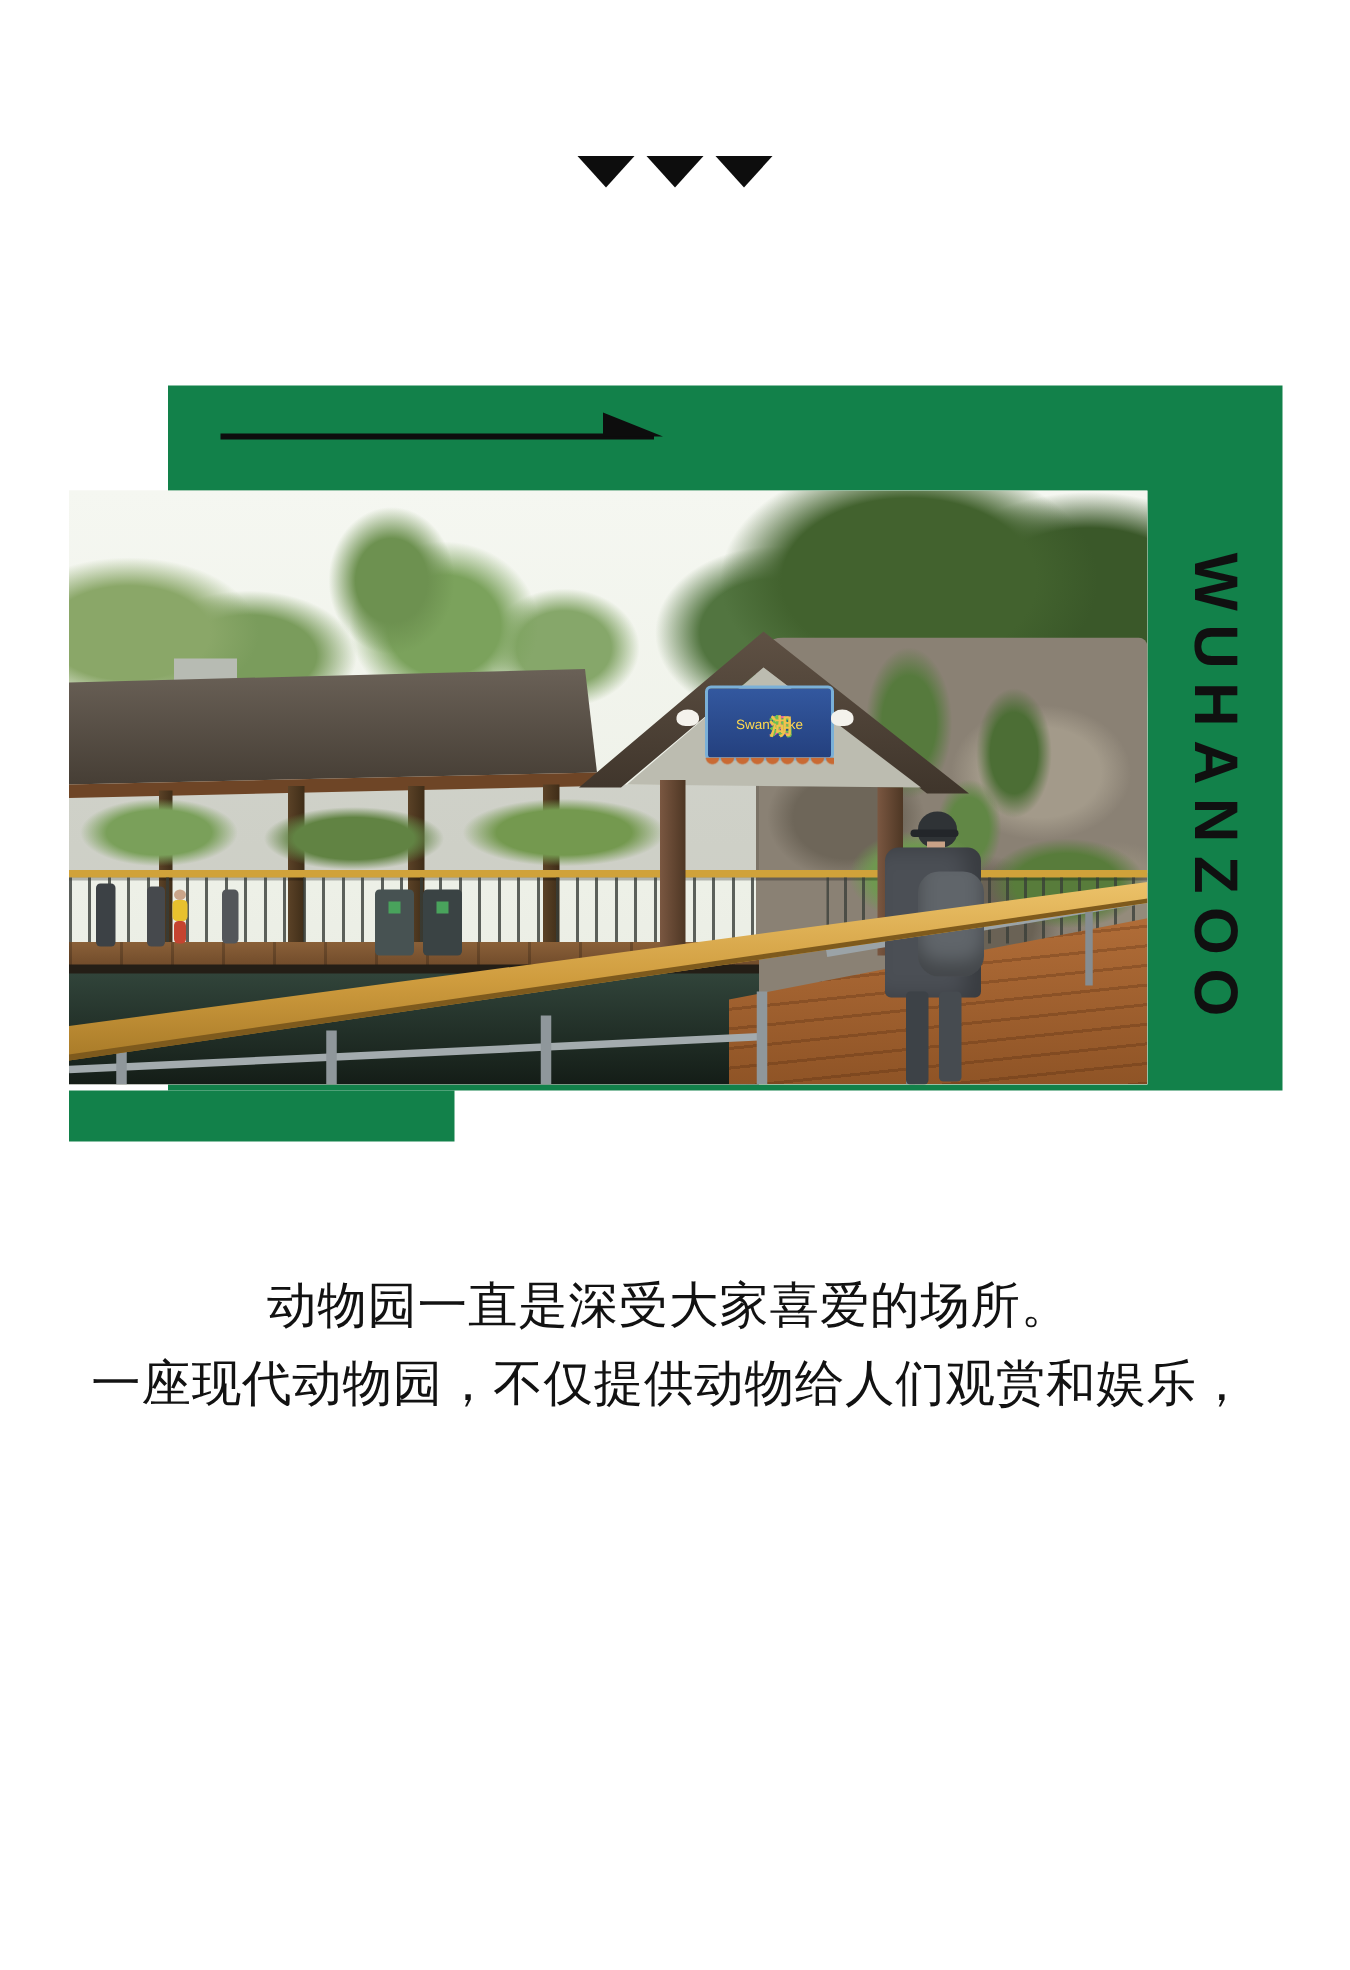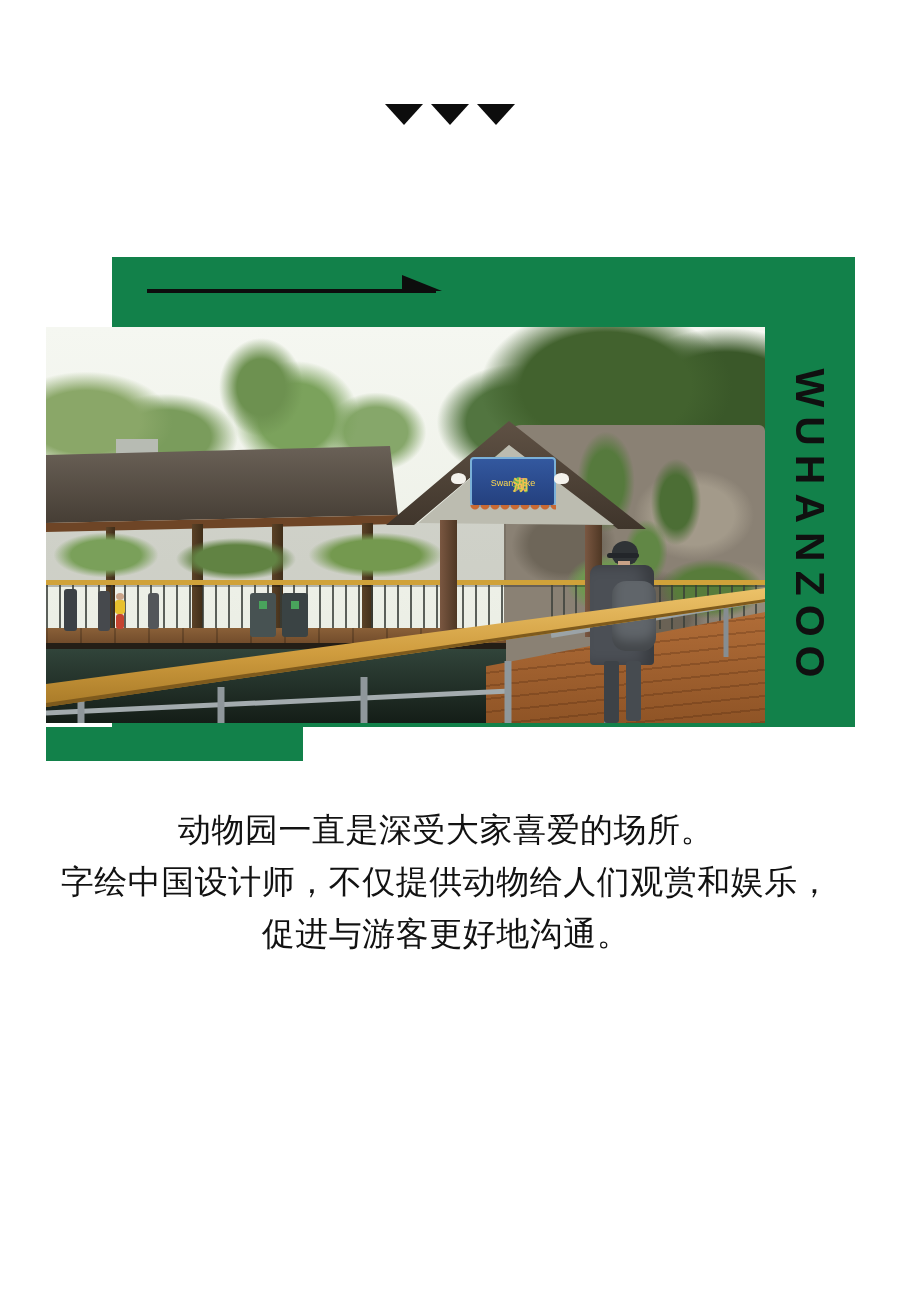--- a/index.html
+++ b/index.html
@@ -87,21 +87,21 @@
   .swan{width:15px;height:11px;background:#f4f2ec;border-radius:50% 50% 40% 40%;}
   
   .head{left:566px;top:214px;width:26px;height:24px;border-radius:50% 50% 40% 40%;background:#2f3336;}
   .brim{left:561px;top:226px;width:32px;height:5px;border-radius:3px;background:#23262a;}
   .neck{left:572px;top:234px;width:12px;height:8px;background:#c9a287;}
   .jacket{left:544px;top:238px;width:64px;height:100px;border-radius:9px 9px 4px 4px;background:#4b4f55;box-shadow:inset -10px 0 14px rgba(0,0,0,0.25);}
   .backpack{left:566px;top:254px;width:44px;height:70px;border-radius:14px;background:#60656a;box-shadow:inset 0 -10px 12px rgba(0,0,0,0.3);}
   .leg1{left:558px;top:334px;width:15px;height:62px;background:#3d4247;border-radius:3px;}
   .leg2{left:580px;top:334px;width:15px;height:60px;background:#464b50;border-radius:3px;}
   
-  .para{position:absolute;left:0;top:804px;width:892px;text-align:center;
+  .para{position:absolute;left:0;top:844px;width:892px;text-align:center;
     font-size:33px;line-height:52px;color:var(--ink,#121212);font-weight:500;letter-spacing:0.5px;}
   .para .hl{color:var(--text_green,#2f9e57);font-weight:700;}
 </style>
 </head>
 <body>
 
 <div class="page">
 
   <div class="tri-row">
     <div class="tri"></div>
@@ -219,17 +219,16 @@
   </div>
 
   <div class="green-panel-bottom"></div>
 
   <div class="vertical-label">
     <span>WUHANZOO</span>
   </div>
 
   <div class="para">
     <div>动物园一直是深受大家喜爱的场所。</div>
-    <div>字绘中国设计师，不仅提供动物给人们观赏和娱乐，</div>
-    <div>促进与游客更好地沟通。</div>
+    <div>一座现代动物园，不仅提供动物给人们观赏和娱乐，</div>
   </div>
 
 </div>
 
 </body></html>

